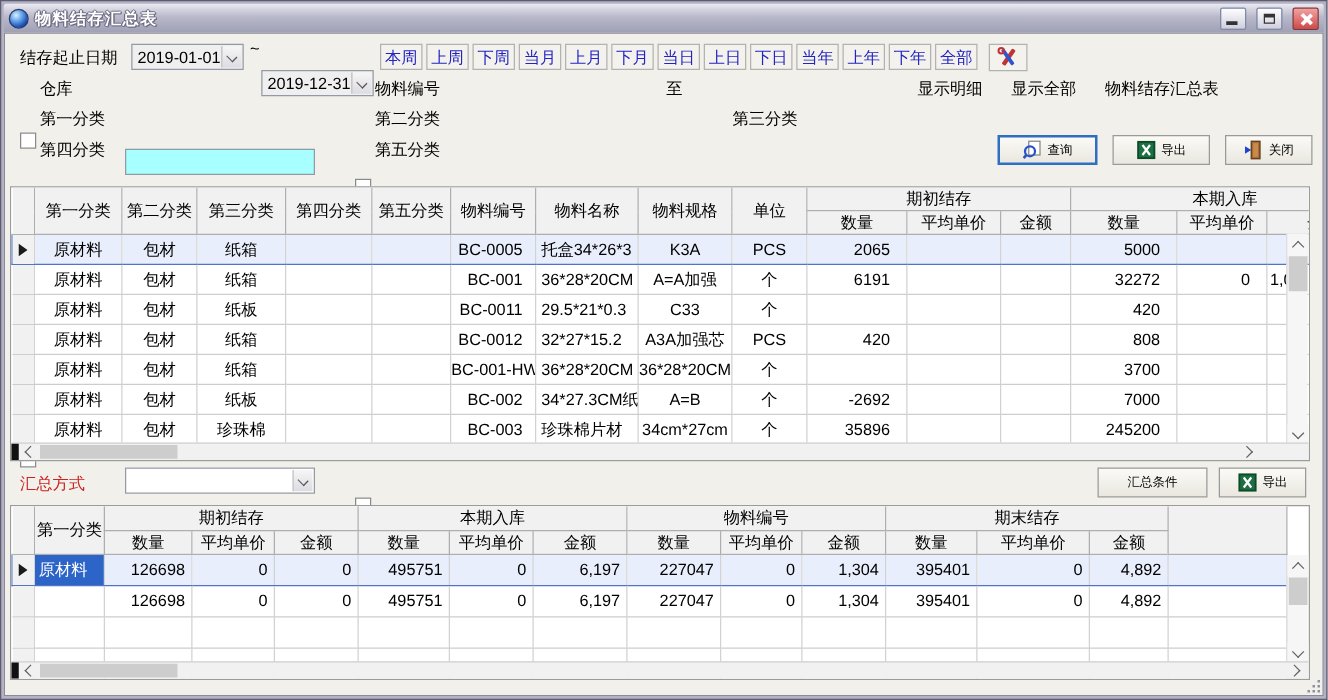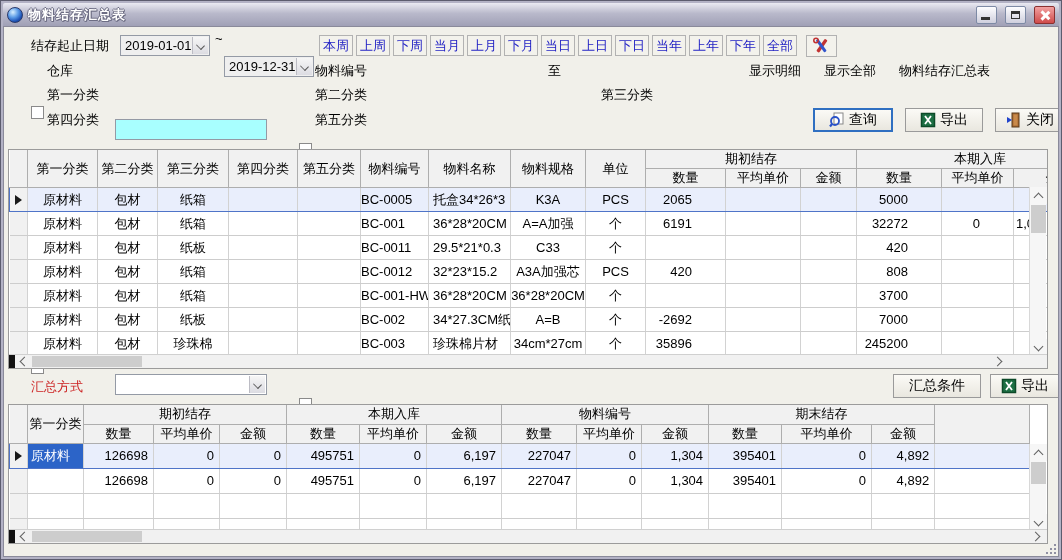--- a/index.html
+++ b/index.html
@@ -14,53 +14,53 @@
   .winbtn { width: 21px; height: 18px; border: 1px solid #7d8aa5; border-radius: 2px; background: linear-gradient(#fdfdff, #cfcfdd); margin-left: 3px; position: relative; flex: none; }
   .winbtn.close { background: linear-gradient(#f2a1a1, #cf4a4a); border-color: #8a3030; }
   .ic-min { position: absolute; left: 4px; bottom: 3px; width: 9px; height: 3px; background: #333; }
   .ic-max { position: absolute; left: 5px; top: 4px; width: 9px; height: 8px; border: 1px solid #333; border-top: 3px solid #333; }
   .ic-x { position: absolute; left: 4px; top: 3px; width: 12px; height: 11px; }
   .ic-x::before, .ic-x::after { content: ""; position: absolute; left: 5px; top: 0; width: 2.5px; height: 11px; background: #fff; }
   .ic-x::before { transform: rotate(45deg); } .ic-x::after { transform: rotate(-45deg); }
 
   
   .client { position: relative; height: 531px; background: #f1f0ea; border: 1px solid #8a8a9a; overflow: hidden; font-size: 13px; }
-  .abs { position: absolute; margin-left: 15px; }
+  .abs { position: absolute; }
   .lbl { font-size: 13px; color: #000; line-height: 20px; white-space: nowrap; }
 
   
   .field { height: 21px; background: #efefef; border: 1px solid #949aa5; position: relative; }
   .field .val { line-height: 19px; padding: 0 4px; overflow: hidden; white-space: nowrap; }
   .field .dd { position: absolute; top: 1px; right: 1px; bottom: 1px; width: 16px; background: linear-gradient(#f6f6f6,#dcdce2); border-left: 1px solid #bcbcc4; }
   .chev { position: absolute; left: 4px; top: 5px; width: 7px; height: 7px; border-right: 1.6px solid #555; border-bottom: 1.6px solid #555; transform: rotate(45deg) scale(1,0.8); }
   .cyan { background: #a8ffff; }
   .white { background: #fff; }
   .cyan .dd { background: linear-gradient(#e9f4f4,#c8d8da); }
 
   .pbtn { height: 21px; padding: 0 3px; min-width: 31px; text-align: center; line-height: 19px; background: #f3f2ec; border: 1px solid #b2b2b2; color: #2323c4; font-size: 13px; margin-right: 3px; flex: none; }
   .toolbtn { width: 31px; height: 22px; background: #f3f2ec; border: 1px solid #b2b2b2; margin-left: 6px; position: relative; flex: none; }
 
   .cb { width: 13px; height: 13px; background: #fff; border: 1px solid #8a8a8a; position: relative; display: inline-block; }
   .cb.checked::after { content: ""; position: absolute; left: 2px; top: 2px; width: 7px; height: 4px; border-left: 2px solid #2a2a2a; border-bottom: 2px solid #2a2a2a; transform: rotate(-45deg); }
 
-  .actbtn { height: 24px; background: linear-gradient(#fbfaf6,#e9e7df); border: 1px solid #9a9a9a; display: flex; align-items: center; justify-content: center; gap: 4px; font-size: 14px; color: #000; }
+  .actbtn { height: 24px; background: linear-gradient(#fbfaf6,#e9e7df); border: 1px solid #9a9a9a; display: flex; align-items: center; justify-content: center; gap: 4px; font-size: 10px; color: #000; }
   .actbtn.focused { border: 2px solid #2f6fc1; }
 
   
   .gridbox { position: absolute; background: #fff; border: 1px solid #9b9b9b; overflow: hidden; }
   table.grid { border-collapse: collapse; table-layout: fixed; background: #fff; }
   table.grid th { background: #f1f1f1; font-weight: normal; font-size: 13px; text-align: center; border-right: 1px solid #aeaeae; border-bottom: 1px solid #aeaeae; overflow: hidden; white-space: nowrap; }
   table.grid td { font-size: 13px; border-right: 1px solid #d2d2d2; border-bottom: 1px solid #cdcdcd; overflow: hidden; white-space: nowrap; background: #fff; }
   .mgrid td { height: 24px; } .mgrid th { height: 18px; }
   .bgrid td { height: 25px; } .bgrid th { height: 19px; }
   td.mk, th.mk { background: #f1f1f1 !important; border-right: 1px solid #aeaeae; position: relative; }
   .rowarrow { position: absolute; left: 5px; top: 50%; margin-top: -5px; width: 0; height: 0; border-left: 7px solid #1a1a1a; border-top: 5px solid transparent; border-bottom: 5px solid transparent; }
   .tc { text-align: center; } .tl { text-align: left; padding-left: 4px; }
-  .tr10 { padding-right: 10px; }
-  .tn { text-align: right; padding-right: 33px; }
+  .tr10 { text-align: right; padding-right: 10px; }
+  .tn { text-align: right; padding-right: 13px; }
   .tn5 { text-align: right; padding-right: 5px; }
   .tx { text-align: left; padding-left: 2px; }
   tr.selrow td { background: #e9eefc; border-top: 1px solid #4f74c8; border-bottom: 1px solid #4f74c8; }
   tr.selrow td.mk { background: #f1f1f1 !important; border-left: 1px solid #4f74c8; }
   td.selcell { background: #2c64c8 !important; color: #fff; text-align: left; padding-left: 3px; }
 
   
   .vscroll { position: absolute; width: 17px; right: 1px; background: #f6f6f6; border-left: 1px solid #d8d8d8; z-index: 5; }
   .sarrow { position: absolute; left: 0; width: 17px; height: 17px; background: #f6f6f6; }
   .sarrow .chv { position: absolute; left: 5px; width: 7px; height: 7px; border-right: 1.5px solid #606060; border-bottom: 1.5px solid #606060; }
@@ -336,21 +336,21 @@
               <td class="tx"></td>
             </tr>
             <tr>
               <td class="mk"></td>
               <td class="tc">原材料</td>
               <td class="tc">包材</td>
               <td class="tc">纸箱</td>
               <td class="tc"></td>
               <td class="tc"></td>
               <td class="tr10">BC-0012</td>
-              <td class="tl">32*23*15.2</td>
+              <td class="tl">32*27*15.2</td>
               <td class="tc">A3A加强芯</td>
               <td class="tc">PCS</td>
               <td class="tn">420</td>
               <td class="tn"></td>
               <td class="tn"></td>
               <td class="tn">808</td>
               <td class="tn"></td>
               <td class="tx"></td>
             </tr>
             <tr>

